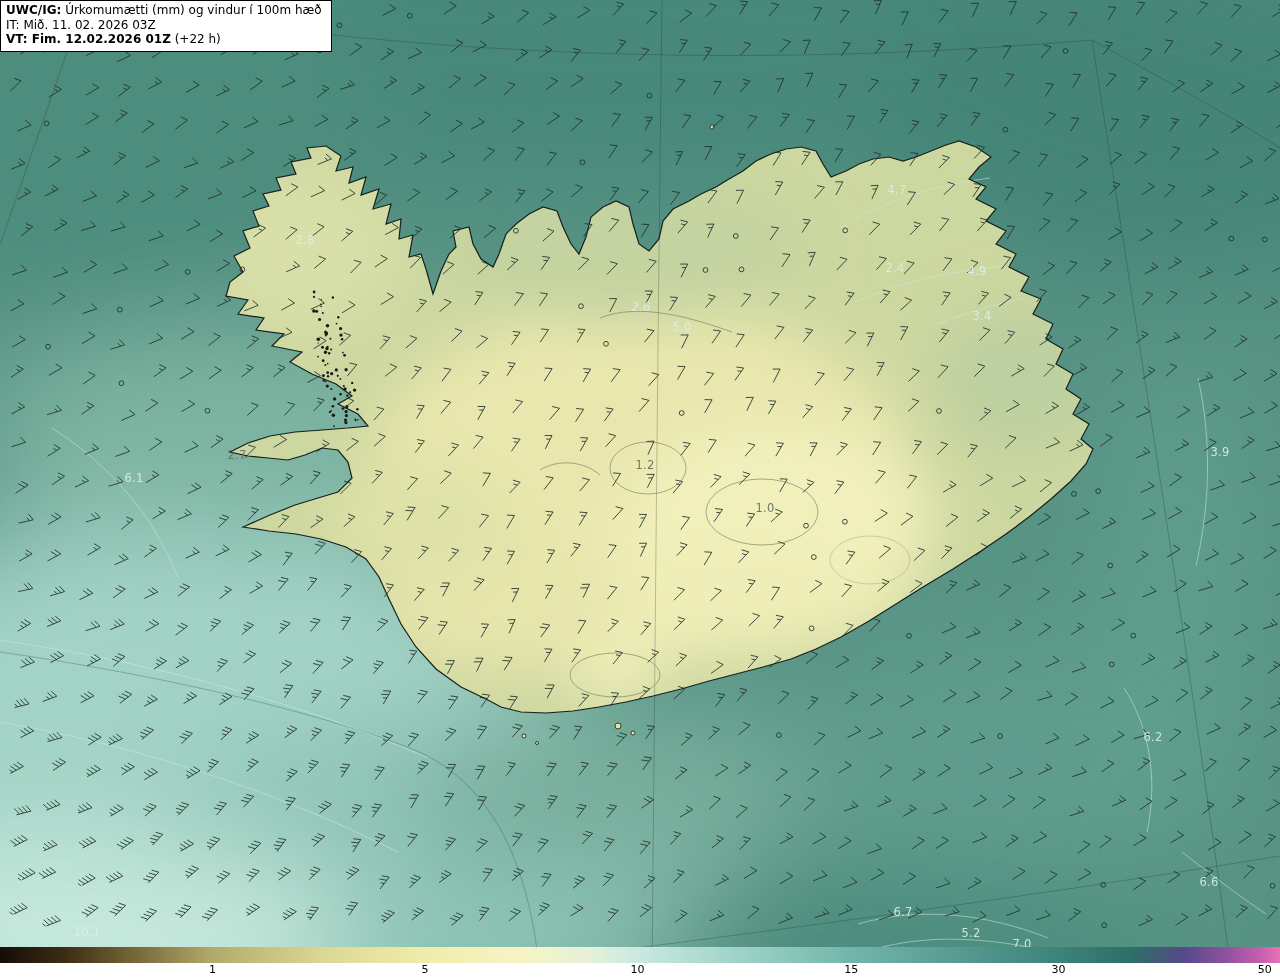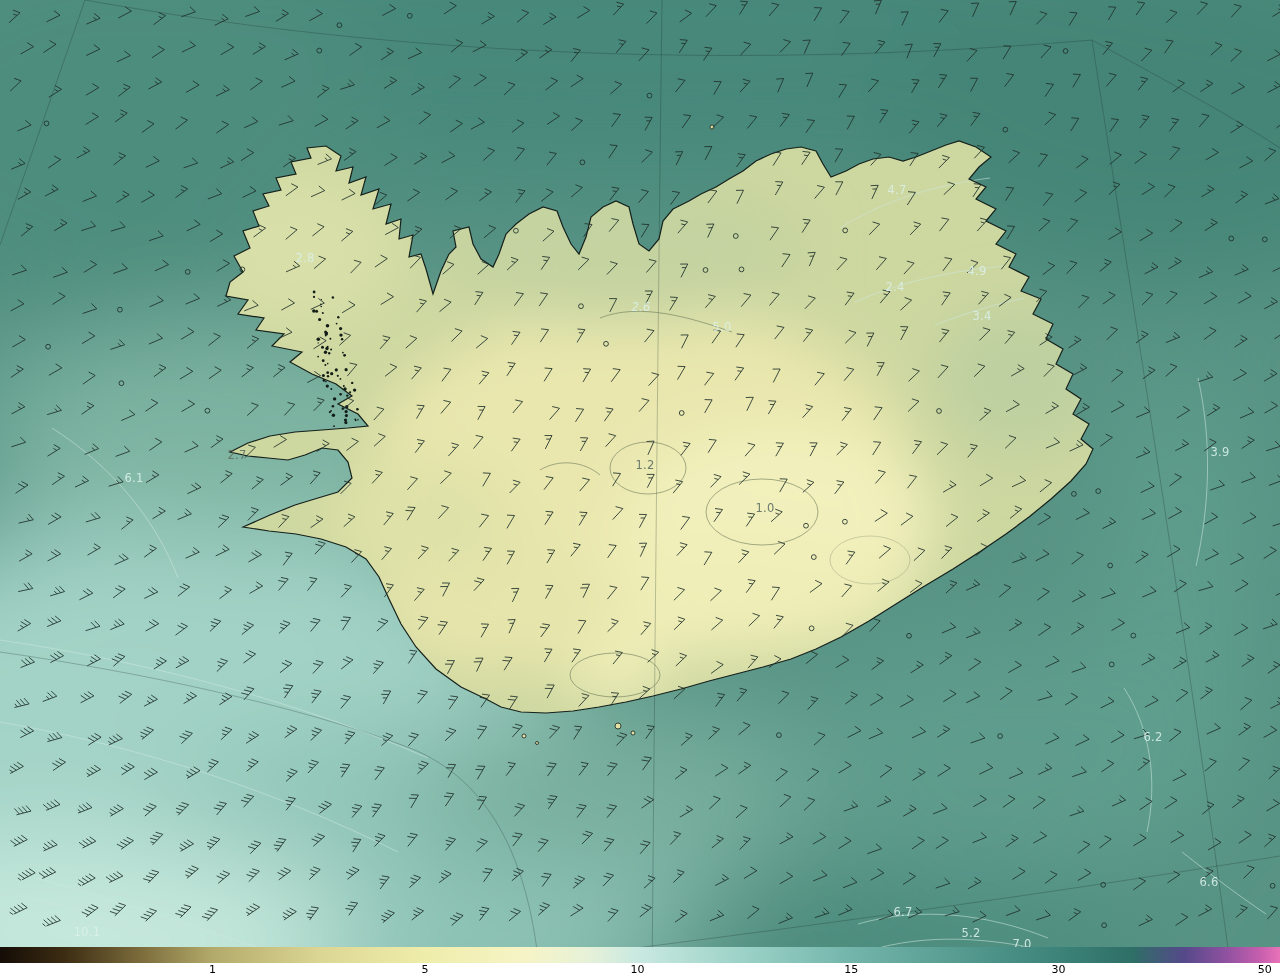--- a/index.html
+++ b/index.html
@@ -1206,39 +1206,44 @@
         <path d="M1138.8,925.8L1152.4,919.5M1152.4,919.5L1146.5,915.0M1148.8,921.2L1145.6,918.8" stroke="#20302a" stroke-width="1" fill="none" opacity="0.85"></path>
         <path d="M1175.5,925.5L1187.9,917.1M1187.9,917.1L1181.3,913.5" stroke="#20302a" stroke-width="1" fill="none" opacity="0.85"></path>
         <path d="M1198.4,916.0L1211.7,909.0M1211.7,909.0L1205.5,904.7M1208.2,910.8L1204.9,908.6" stroke="#20302a" stroke-width="1" fill="none" opacity="0.85"></path>
         <path d="M1235.8,917.5L1247.3,907.9M1247.3,907.9L1240.4,905.0M1244.3,910.4L1240.6,908.9" stroke="#20302a" stroke-width="1" fill="none" opacity="0.85"></path>
         <path d="M1267.5,919.1L1277.5,907.9M1277.5,907.9L1270.2,906.0" stroke="#20302a" stroke-width="1" fill="none" opacity="0.85"></path>
       </g>
   </svg>
 
   <div class="label-layer">
       <div class="vlabel light" style="left: 897px; top: 190px;">4.7</div>
-      <div class="vlabel light" style="left: 305px; top: 258px;">2.8</div>
-      <div class="vlabel light" style="left: 895px; top: 287px;">2.4</div>
+      <div class="vlabel light" style="left: 305px; top: 240px;">2.8</div>
+      <div class="vlabel light" style="left: 895px; top: 268px;">2.4</div>
       <div class="vlabel light" style="left: 977px; top: 271px;">4.9</div>
       <div class="vlabel light" style="left: 982px; top: 316px;">3.4</div>
       <div class="vlabel light" style="left: 641px; top: 307px; font-style: italic;">2.6</div>
-      <div class="vlabel light" style="left: 722px; top: 327px;">5.0</div>
+      <div class="vlabel light" style="left: 682px; top: 327px;">5.0</div>
       <div class="vlabel dark" style="left: 237px; top: 455px;">2.7</div>
       <div class="vlabel light" style="left: 134px; top: 478px;">6.1</div>
       <div class="vlabel light" style="left: 1220px; top: 452px;">3.9</div>
       <div class="vlabel dark" style="left: 645px; top: 465px;">1.2</div>
       <div class="vlabel dark" style="left: 765px; top: 508px;">1.0</div>
       <div class="vlabel light" style="left: 1153px; top: 737px;">6.2</div>
       <div class="vlabel light" style="left: 1209px; top: 882px;">6.6</div>
       <div class="vlabel light" style="left: 903px; top: 912px;">6.7</div>
       <div class="vlabel light" style="left: 971px; top: 933px;">5.2</div>
       <div class="vlabel light" style="left: 1022px; top: 944px;">7.0</div>
       <div class="vlabel light" style="left: 87px; top: 932px;">10.1</div>
     </div>
 
+  <div class="title-box">
+    <div><span class="b">UWC/IG:</span> <span>Úrkomumætti (mm) og vindur í 100m hæð</span></div>
+    <div>IT: Mið. 11. 02. 2026 03Z</div>
+    <div><span class="b">VT: Fim. 12.02.2026 01Z</span> <span>(+22 h)</span></div>
+  </div>
 
   <div class="colorbar">
     <div class="cb-grad" style="background: linear-gradient(to right, rgb(20, 12, 6) 0%, rgb(60, 44, 18) 5%, rgb(124, 108, 60) 11%, rgb(178, 170, 106) 16.6%, rgb(220, 214, 148) 25%, rgb(239, 237, 170) 33.2%, rgb(246, 244, 198) 41%, rgb(230, 241, 216) 46%, rgb(201, 233, 225) 49.8%, rgb(156, 210, 199) 58%, rgb(115, 181, 171) 66.5%, rgb(86, 154, 144) 75%, rgb(61, 131, 122) 82.7%, rgb(46, 111, 102) 88.5%, rgb(85, 73, 138) 92.5%, rgb(143, 81, 160) 95.8%, rgb(199, 95, 174) 98.5%, rgb(233, 115, 184) 100%);"></div>
     <div class="cb-labels">
         <span class="cb-label" style="left: 16.6%;">1</span>
         <span class="cb-label" style="left: 33.2%;">5</span>
         <span class="cb-label" style="left: 49.8%;">10</span>
         <span class="cb-label" style="left: 66.5%;">15</span>
         <span class="cb-label" style="left: 82.7%;">30</span>
         <span class="cb-label last" style="left: 99.3%; text-align: right;">50</span>

